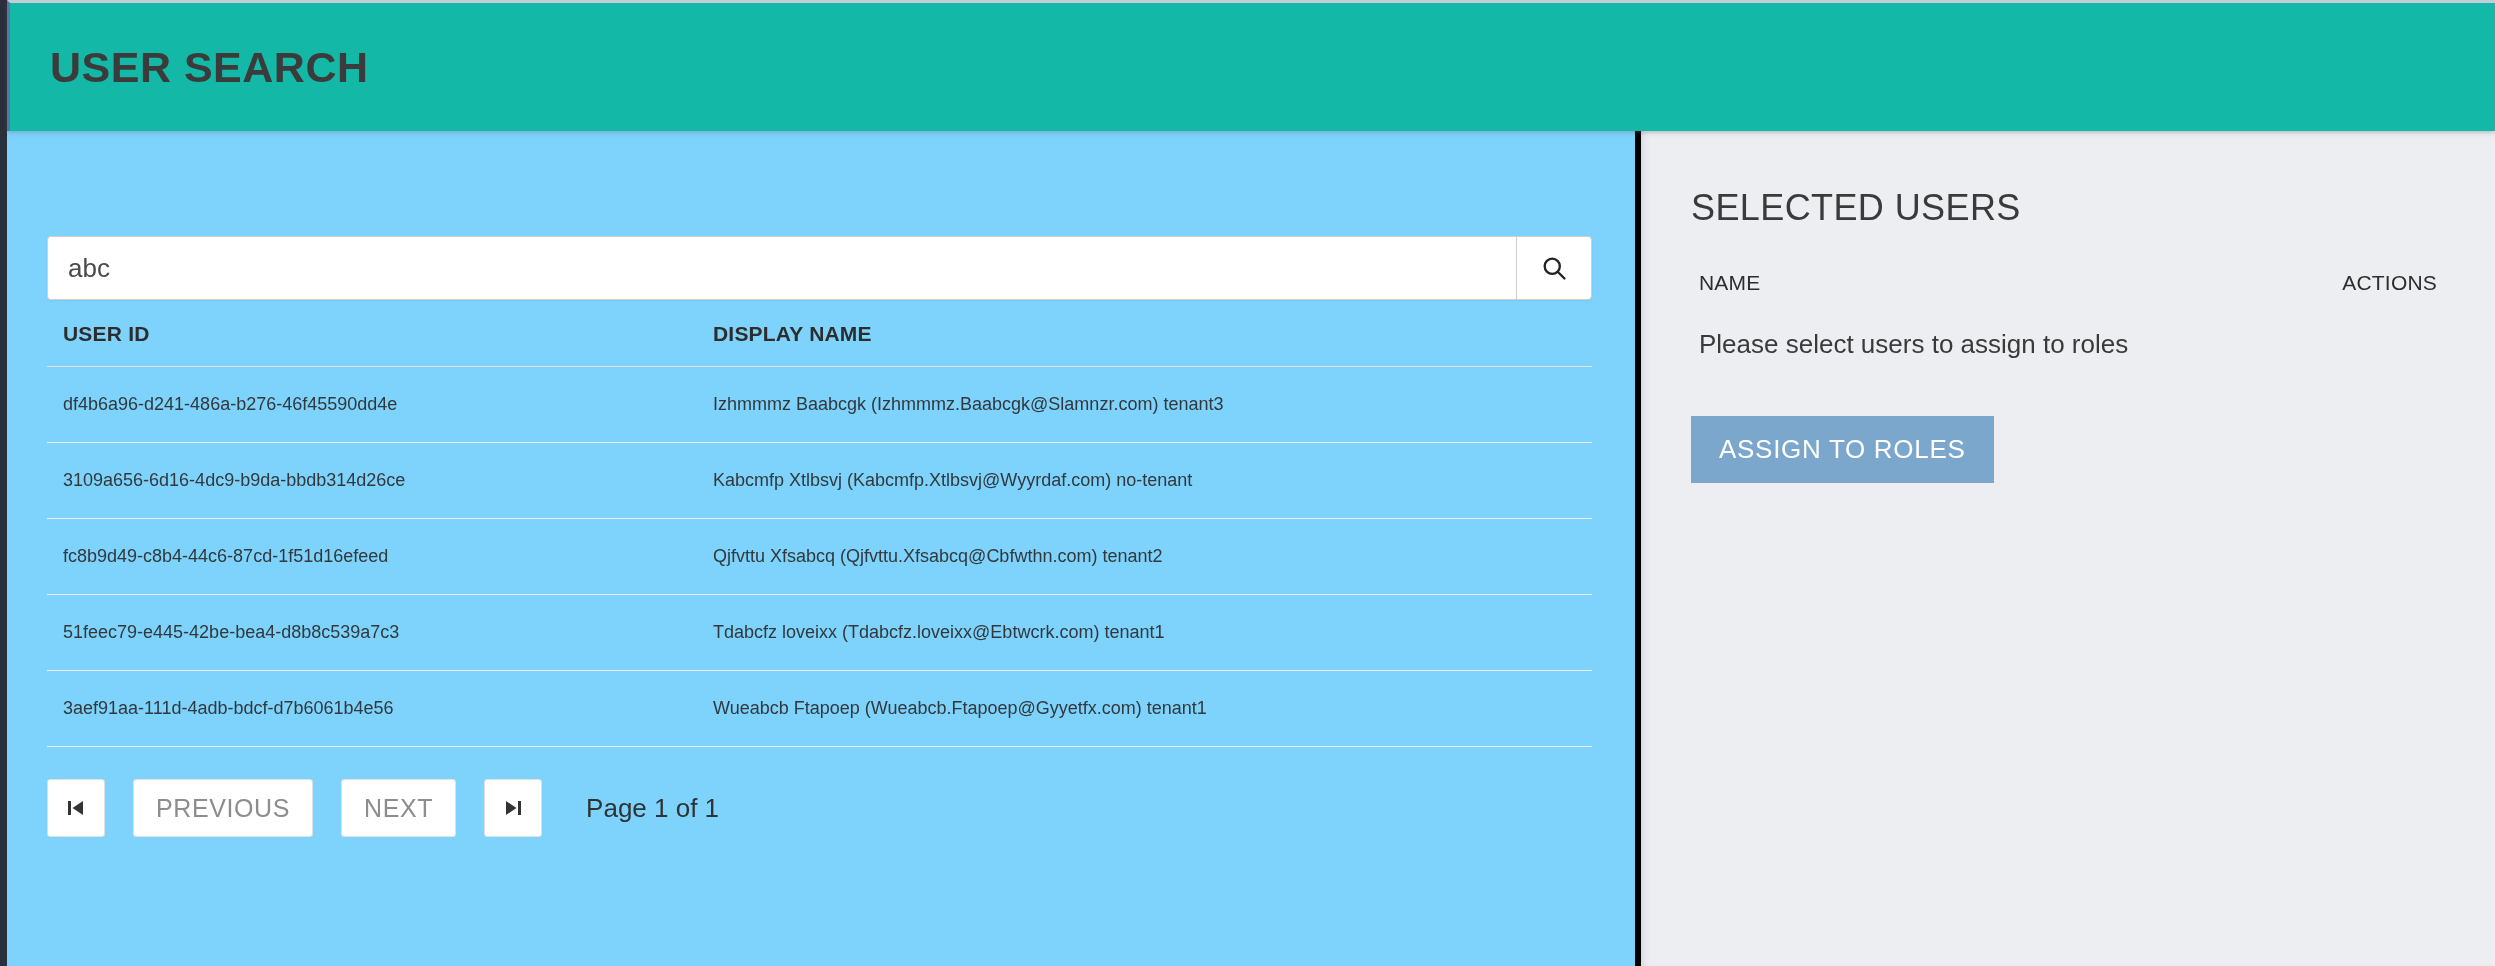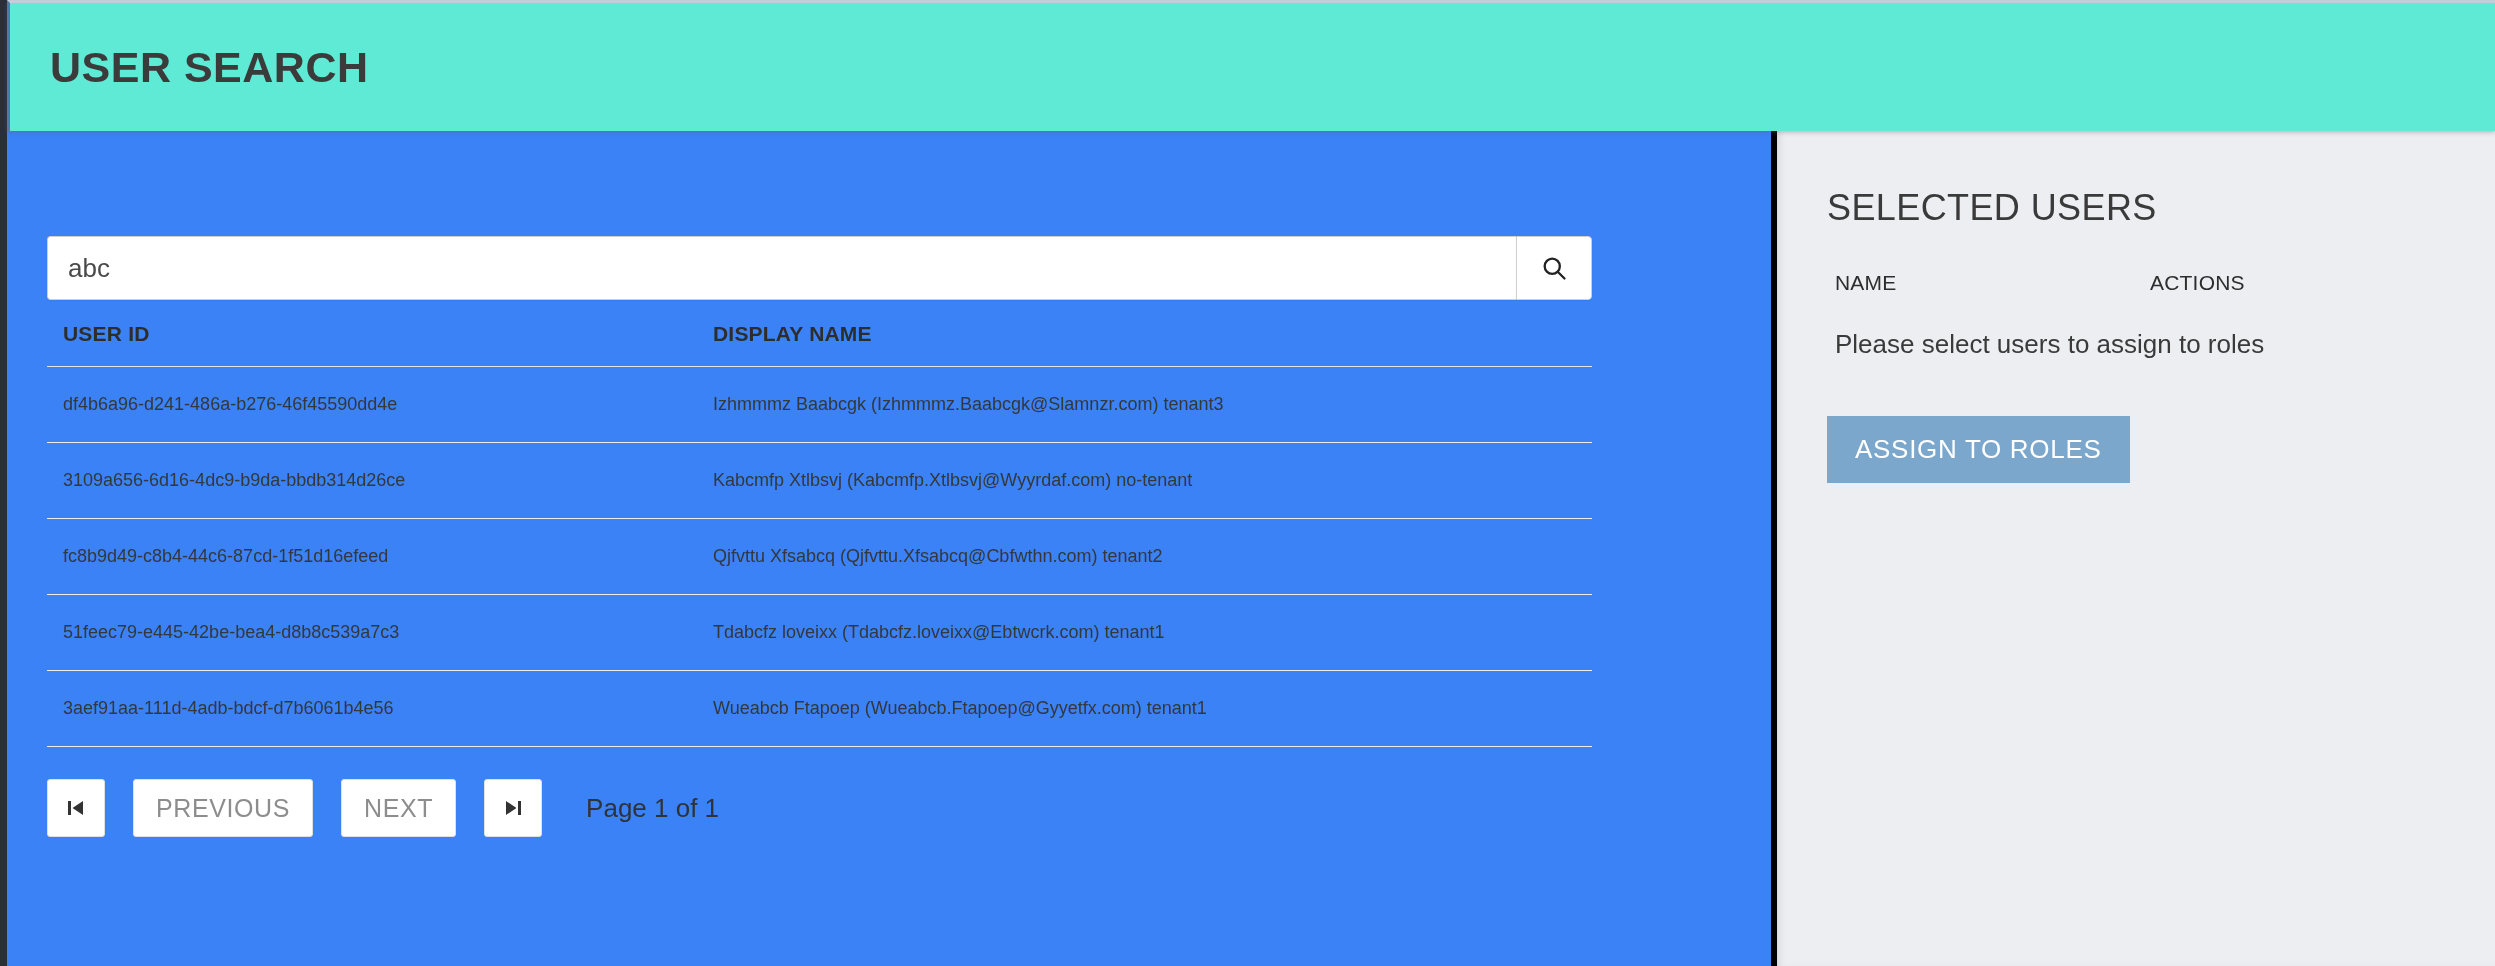--- a/index.html
+++ b/index.html
@@ -22,21 +22,21 @@
     border-left: 7px solid #2b2f3a;
   }
 
   
   .app-header {
     position: absolute;
     left: 0;
     top: 0;
     width: 2488px;
     height: 131px;
-    background: #5eead4;
+    background: #14b8a6;
     border-top: 3px solid #c3ccd8;
     border-left: 3px solid #4e7aa8;
     box-shadow: 0 2px 4px rgba(90, 100, 115, 0.30);
     display: flex;
     align-items: center;
     z-index: 5;
   }
   .app-title {
     margin-left: 40px;
     font-size: 43px;
@@ -50,23 +50,23 @@
     position: absolute;
     left: 0;
     top: 131px;
     width: 2488px;
     height: 835px;
     display: flex;
     background: #ffffff;
   }
 
   .left-pane {
-    width: 1764px;
+    width: 1628px;
     height: 100%;
-    background: #3b82f6;
+    background: #7dd3fc;
     position: relative;
     padding: 0 40px;
   }
 
   .right-pane {
     flex: 1;
     height: 100%;
     background: #edeef2;
     border-left: 6px solid #000000;
     box-shadow: inset 6px 0 8px -6px rgba(120, 125, 135, 0.35);
@@ -188,21 +188,21 @@
     table-layout: fixed;
   }
   .selected-table th {
     font-size: 21px;
     font-weight: normal;
     color: #2d2d2d;
     letter-spacing: 0.2px;
     padding: 0 0 22px 18px;
     text-align: left;
   }
-  .selected-table th.actions-col { padding-right: 10px; }
+  .selected-table th.actions-col { text-align: right; padding-right: 10px; }
   .empty-msg {
     font-size: 26px;
     color: #3a3a3a;
     padding-left: 18px;
     margin-top: 12px;
   }
   .assign-btn {
     margin-top: 56px;
     margin-left: 10px;
     background: #7ba7cc;

